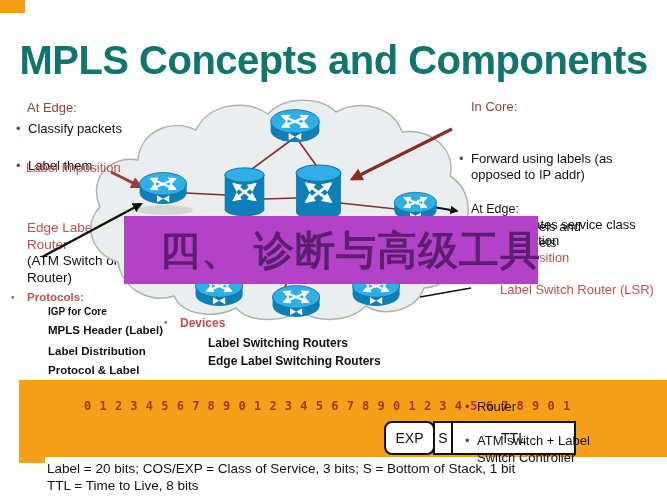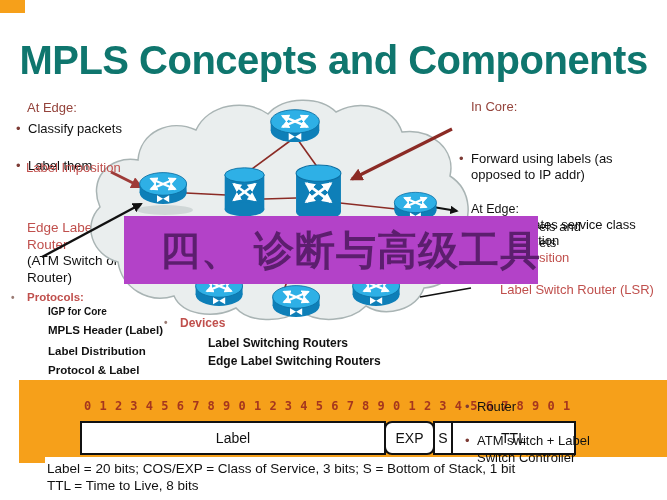--- a/index.html
+++ b/index.html
@@ -169,21 +169,20 @@
   <div id="band-notch" class="abs orange"></div>
 
   <div id="tens">
     <span class="ten mono abs" style="left:84px;">0</span>
     <span class="ten mono abs" style="left:238px;">1</span>
     <span class="ten mono abs" style="left:393px;">2</span>
     <span class="ten mono abs" style="left:548px;">3</span>
   </div>
   <div id="digits" class="abs mono">0 1 2 3 4 5 6 7 8 9 0 1 2 3 4 5 6 7 8 9 0 1 2 3 4 5 6 7 8 9 0 1</div>
 
-  <div id="f-label" class="fbox">Label</div>
   <div id="f-exp" class="fbox">EXP</div>
   <div id="f-s" class="fbox">S</div>
   <div id="f-ttl" class="fbox">TTL</div>
 
   <div id="caption" class="abs">
     <div>Label = 20 bits; COS/EXP = Class of Service, 3 bits; S = Bottom of Stack, 1 bit</div>
     <div>TTL = Time  to Live, 8 bits</div>
   </div>
 
 </div>

